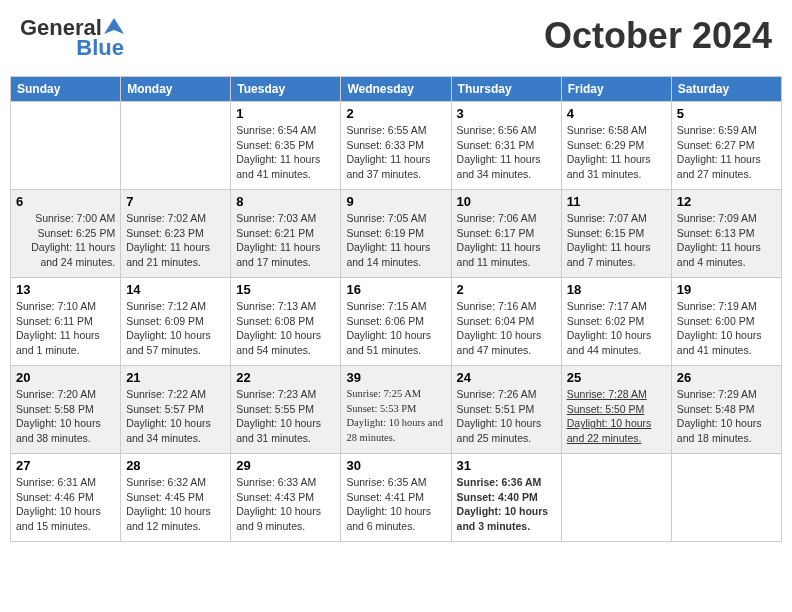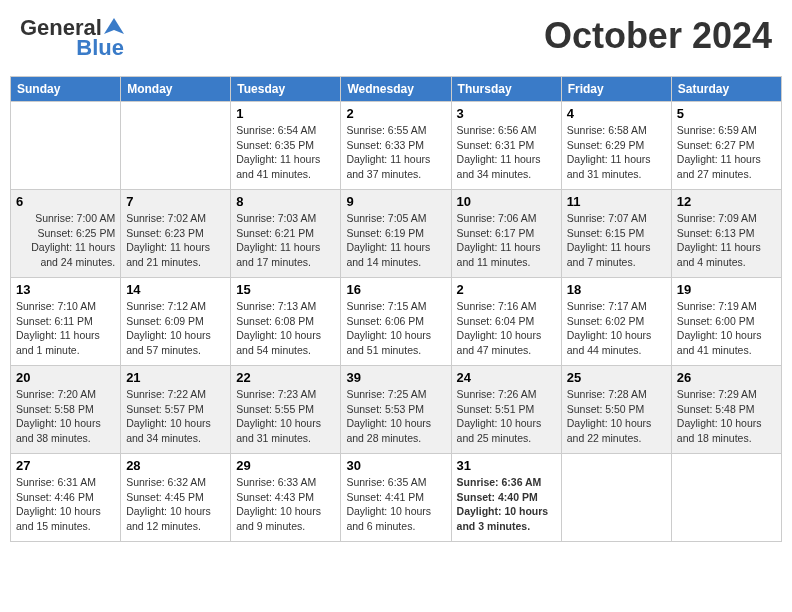--- a/index.html
+++ b/index.html
@@ -254,33 +254,33 @@
 Daylight: 10 hours and 34 minutes.</div>
         </td>
         <td>
           <div class="day-number">22</div>
           <div class="day-detail" style="white-space: pre-line;">Sunrise: 7:23 AM
 Sunset: 5:55 PM
 Daylight: 10 hours and 31 minutes.</div>
         </td>
         <td>
           <div class="day-number">39</div>
-          <div class="day-detail" style="white-space: pre-line;">Sunrise: 7:25 AM
+          <div class="day-detail" style="white-space: pre-line; font-family: Liberation Serif, serif;">Sunrise: 7:25 AM
 Sunset: 5:53 PM
 Daylight: 10 hours and 28 minutes.</div>
         </td>
         <td>
           <div class="day-number">24</div>
           <div class="day-detail" style="white-space: pre-line;">Sunrise: 7:26 AM
 Sunset: 5:51 PM
 Daylight: 10 hours and 25 minutes.</div>
         </td>
         <td>
           <div class="day-number">25</div>
-          <div class="day-detail" style="white-space: pre-line;">Sunrise: 7:28 AM
+          <div class="day-detail" style="white-space: pre-line; text-decoration: underline;">Sunrise: 7:28 AM
 Sunset: 5:50 PM
 Daylight: 10 hours and 22 minutes.</div>
         </td>
         <td>
           <div class="day-number">26</div>
           <div class="day-detail" style="white-space: pre-line;">Sunrise: 7:29 AM
 Sunset: 5:48 PM
 Daylight: 10 hours and 18 minutes.</div>
         </td>
       </tr>

